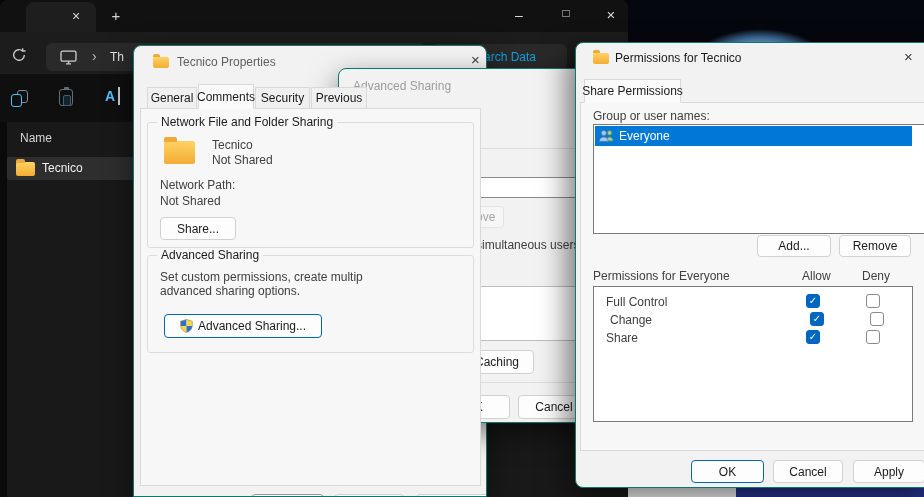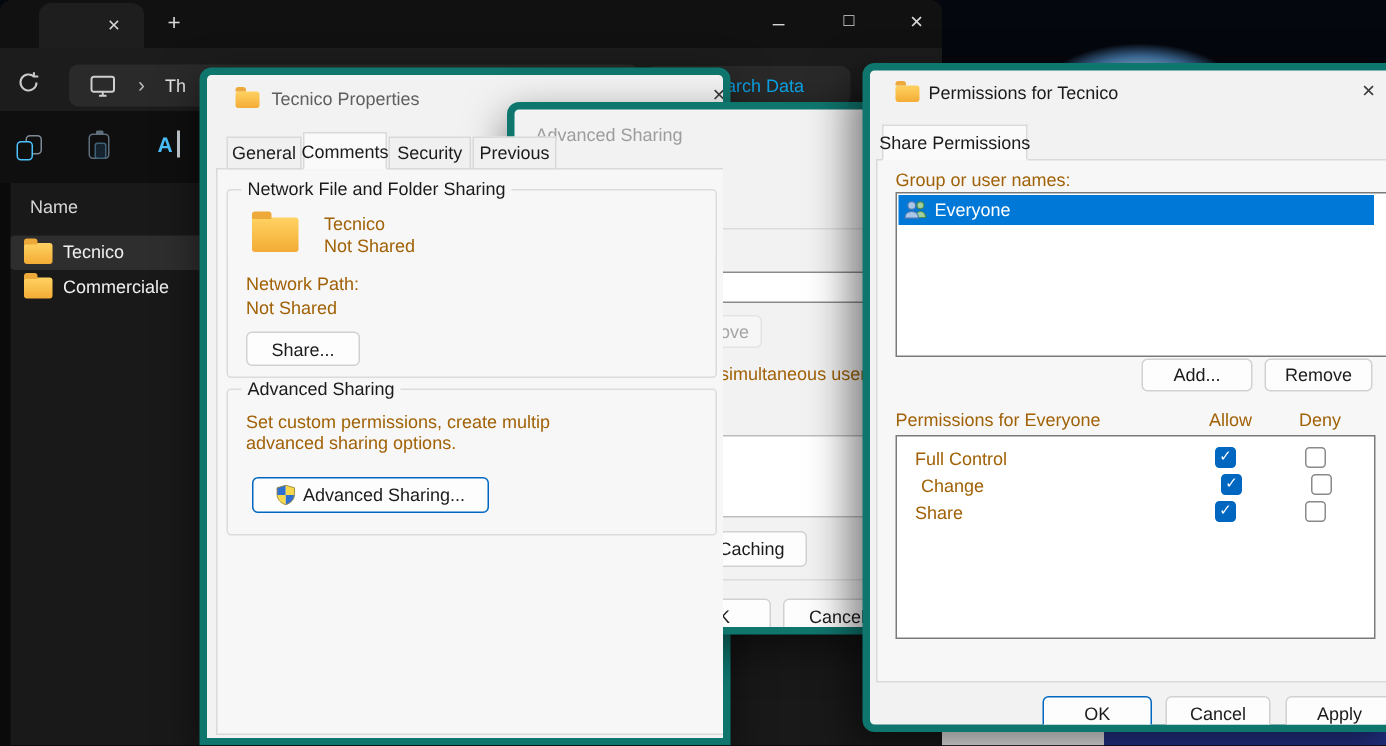--- a/index.html
+++ b/index.html
@@ -35,21 +35,21 @@
   .fold::before { content: ""; position: absolute; left: 0; border-radius: 2px 2px 0 0; background: #eda93a; }
   .fold-sm { width: 16px; height: 11px; }
   .fold-sm::before { top: -3px; width: 7px; height: 3px; }
   .fold-md { width: 19px; height: 14px; }
   .fold-md::before { top: -3px; width: 9px; height: 4px; }
   .fold-lg { width: 31px; height: 23px; }
   .fold-lg::before { top: -4px; width: 13px; height: 5px; }
 
   
   .win {
-    position: absolute; background: #f2f2f2; border: 5px solid #0f766e;
+    position: absolute; background: #f2f2f2; border: 1px solid #0f766e;
     box-shadow: 0 10px 28px rgba(0,0,0,.5); overflow: hidden;
   }
   .dlg-title { position: absolute; font-size: 12px; white-space: nowrap; }
   .dlg-close { position: absolute; color: #3c3c3c; font-size: 15px; line-height: 1; }
   .btn {
     position: absolute; background: #fdfdfd; border: 1px solid #d1d1d1; border-radius: 4px;
     display: flex; align-items: center; justify-content: center;
     font-size: 12px; color: #1b1b1b; white-space: nowrap;
   }
   .btn.accent { border-color: #0067c0; }
@@ -58,21 +58,21 @@
   .grp-label { position: absolute; top: -8px; left: 9px; padding: 0 4px; white-space: nowrap; }
   .bg-page { background: #f7f7f7; }
   .bg-dlg { background: #f2f2f2; }
   .wtab {
     position: absolute; border: 1px solid #d9d9d9; background: #f0f0f0;
     display: flex; align-items: center; justify-content: center; white-space: nowrap; z-index: 2;
   }
   .wtab.active { background: #fafafa; border-bottom-color: #fafafa; z-index: 3; }
   .tabpage { position: absolute; background: #f7f7f7; border: 1px solid #d9d9d9; z-index: 1; }
   .listbox { position: absolute; background: #fff; border: 1px solid #7a7a7a; overflow: hidden; }
-  .lbl { position: absolute; white-space: nowrap; color: #a16207; }
+  .lbl { position: absolute; white-space: nowrap; color: #404040; }
   .cb {
     position: absolute; width: 14px; height: 14px; background: #fff;
     border: 1px solid #8a8a8a; border-radius: 3px;
     display: flex; align-items: center; justify-content: center;
     font-size: 10px; line-height: 1; color: #fff;
   }
   .cb.checked { background: #0067c0; border-color: #0067c0; }
   .textinput {
     position: absolute; background: #fff; border: 1px solid #8a8a8a;
     font-family: "Liberation Sans", sans-serif; font-size: 12px; color: #1b1b1b; padding: 0 5px;
@@ -143,24 +143,20 @@
     <div class="abs" style="left:105px;top:87px;width:22px;height:22px;">
       <span class="ico-rename-a">A</span>
       <span class="ico-rename-bar"></span>
     </div>
 
     <div class="lbl" style="left:20px;top:131px;color:#d6d6d6;">Name</div>
 
     <div class="exp-row selected" style="left:6px;top:157px;width:127px;height:23px;">
       <span class="fold fold-md" style="left:10px;top:5px;"></span>
       <span class="abs" style="left:36px;top:4px;">Tecnico</span>
-    </div>
-    <div class="exp-row" style="left:6px;top:180px;width:127px;height:23px;">
-      <span class="fold fold-md" style="left:10px;top:5px;"></span>
-      <span class="abs" style="left:36px;top:4px;">Commerciale</span>
     </div>
 
     <div class="abs" style="left:0;top:122px;width:7px;height:375px;background:#0a0a0a;"></div>
   </div>
 
   <div class="win" style="left:133px;top:45px;width:354px;height:452px;border-radius:8px 8px 0 0;">
 
     <span class="fold fold-sm" style="left:19px;top:11px;"></span>
     <div class="dlg-title" style="left:43px;top:9px;color:#5f5f5f;">Tecnico Properties</div>
     <div class="dlg-close" style="left:337px;top:6px;">×</div>

